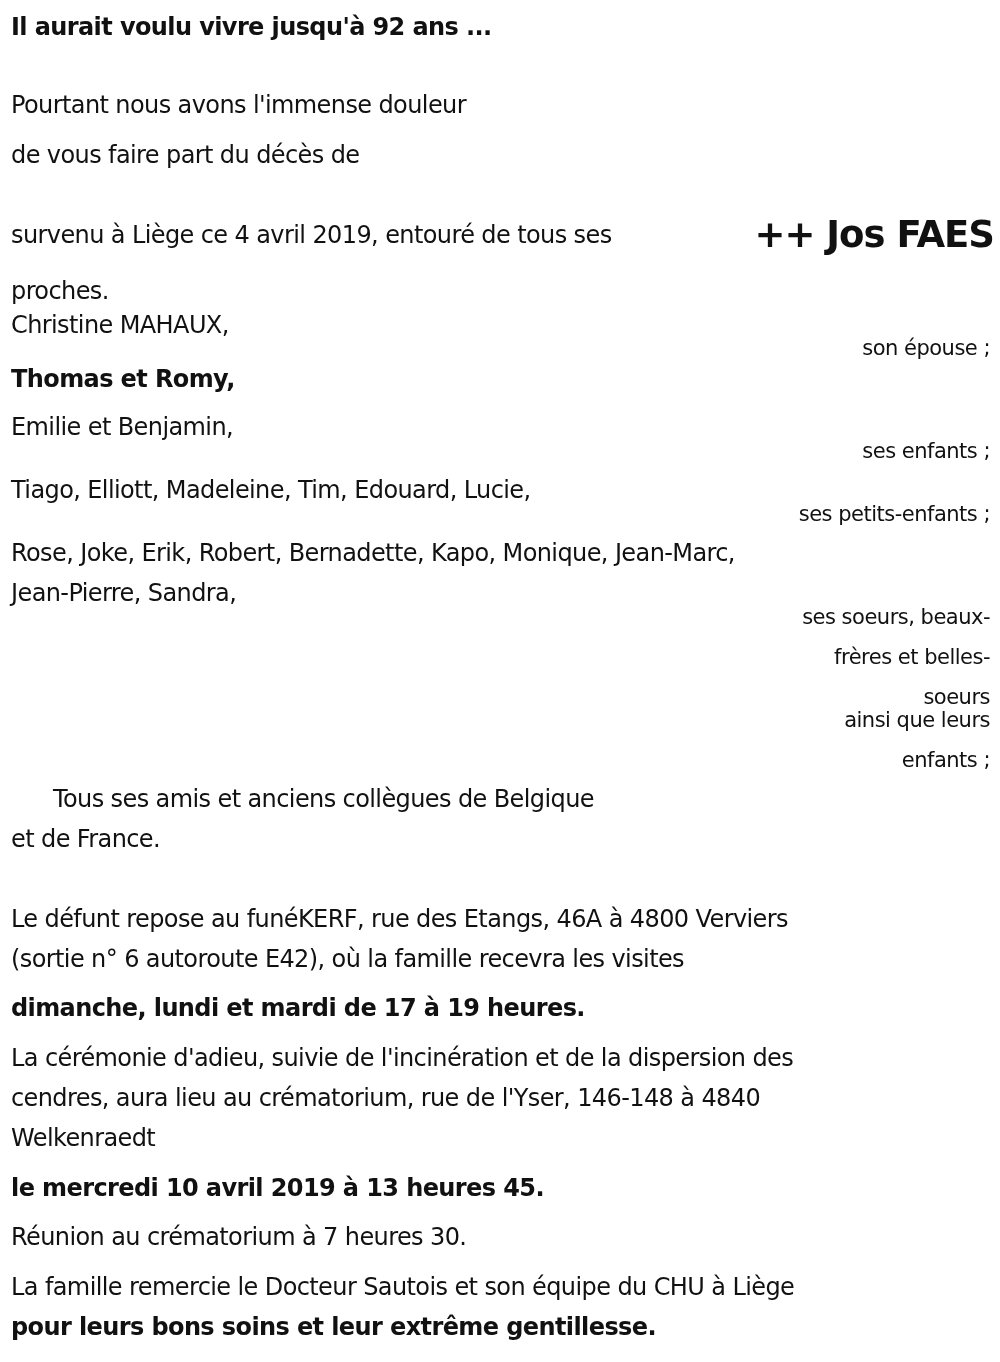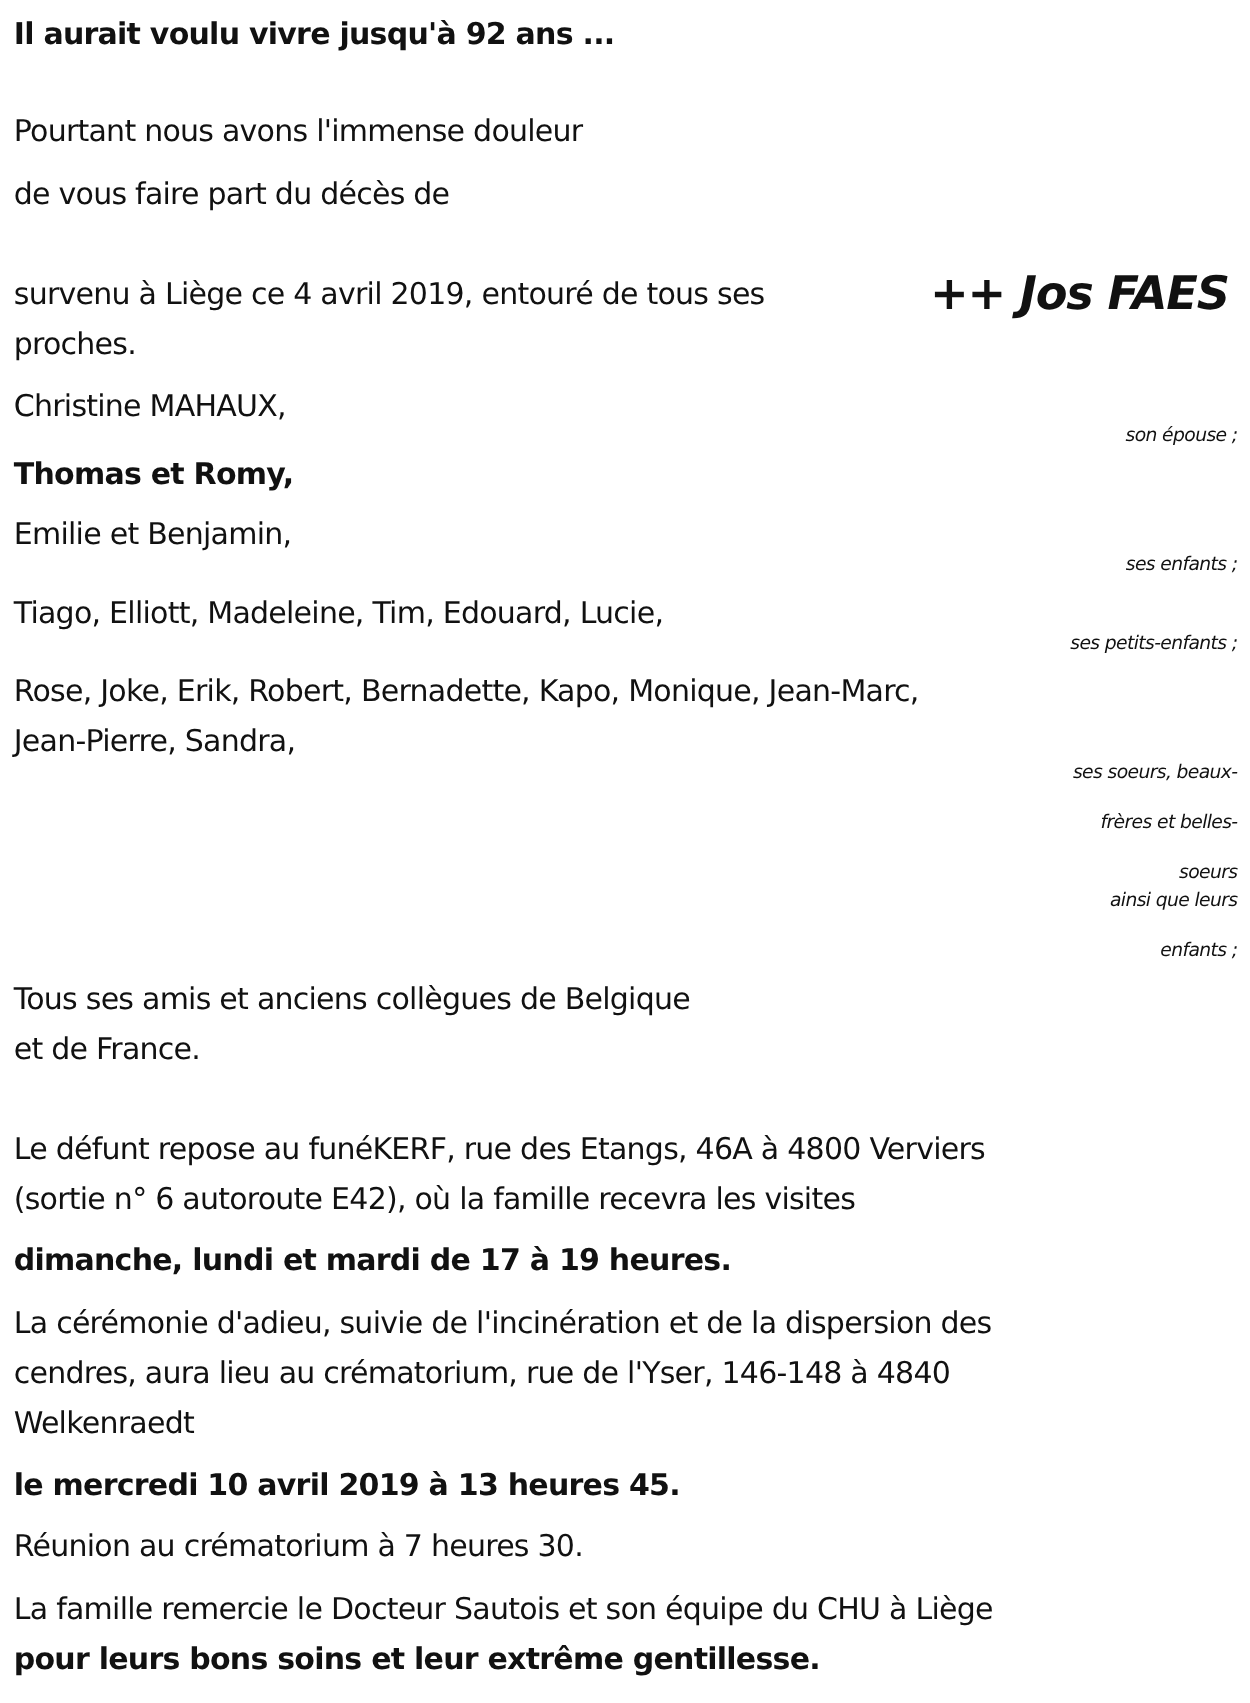--- a/index.html
+++ b/index.html
@@ -9,60 +9,60 @@
     }
     .line {
       position: absolute; left: 11px; white-space: nowrap;
       font-size: 24px; line-height: 30px; letter-spacing: -0.6px;
       transform-origin: left top;
       text-align: right;
     }
     .bold { font-weight: bold; }
     .right {
       position: absolute; right: 10px; white-space: nowrap;
-      font-size: 15px; line-height: 26px; font-style: italic; text-align: right;
+      font-size: 21px; line-height: 26px; text-align: right;
       letter-spacing: -0.5px;
     }
     .name {
-      position: absolute; right: 17px; top: 213px;
-      font-size: 37px; line-height: 44px; font-weight: bold; font-style: italic;
+      position: absolute; right: 6px; top: 213px;
+      font-size: 37px; line-height: 44px; font-weight: bold; 
       letter-spacing: -1px; white-space: nowrap;
     }
   </style>
 </head>
 <body>
 
 <div>
   <div class="line bold" style="top:12px;">Il aurait voulu vivre jusqu'à 92 ans ...</div>
   <div class="line" style="top:90px;">Pourtant nous avons l'immense douleur</div>
   <div class="line" style="top:140px;">de vous faire part du décès de</div>
 
   <div class="name">++ Jos FAES</div>
   <div class="line" style="top:220px;">survenu à Liège ce 4 avril 2019, entouré de tous ses</div>
-  <div class="line" style="top:260px;">proches.</div>
+  <div class="line" style="top:276px;">proches.</div>
 
   <div class="line" style="top:310px;">Christine MAHAUX,</div>
   <div class="right" style="top:335px;">son épouse ;</div>
 
   <div class="line" style="top:364px;font-weight:bold;">Thomas et Romy,</div>
   <div class="line" style="top:412px;">Emilie et Benjamin,</div>
   <div class="right" style="top:438px;">ses enfants ;</div>
 
   <div class="line" style="top:475px;">Tiago, Elliott, Madeleine, Tim, Edouard, Lucie,</div>
   <div class="right" style="top:501px;">ses petits-enfants ;</div>
 
   <div class="line" style="top:538px;">Rose, Joke, Erik, Robert, Bernadette, Kapo, Monique, Jean-Marc,</div>
   <div class="line" style="top:578px;">Jean-Pierre, Sandra,</div>
   <div class="right" style="top:604px;">ses soeurs, beaux-</div>
   <div class="right" style="top:644px;">frères et belles-</div>
   <div class="right" style="top:684px;">soeurs</div>
   <div class="right" style="top:707px;">ainsi que leurs</div>
   <div class="right" style="top:747px;">enfants ;</div>
 
-  <div class="line" style="top:784px;">Tous ses amis et anciens collègues de Belgique</div>
+  <div class="line" style="top:784px;margin-left:42px;">Tous ses amis et anciens collègues de Belgique</div>
   <div class="line" style="top:824px;">et de France.</div>
 
   <div class="line" style="top:904px;">Le défunt repose au funéKERF, rue des Etangs, 46A à 4800 Verviers</div>
   <div class="line" style="top:944px;">(sortie n° 6 autoroute E42), où la famille recevra les visites</div>
   <div class="line bold" style="top:993px;">dimanche, lundi et mardi de 17 à 19 heures.</div>
 
   <div class="line" style="top:1043px;">La cérémonie d'adieu, suivie de l'incinération et de la dispersion des</div>
   <div class="line" style="top:1083px;">cendres, aura lieu au crématorium, rue de l'Yser, 146-148 à 4840</div>
   <div class="line" style="top:1123px;">Welkenraedt</div>
   <div class="line bold" style="top:1173px;">le mercredi 10 avril 2019 à 13 heures 45.</div>

